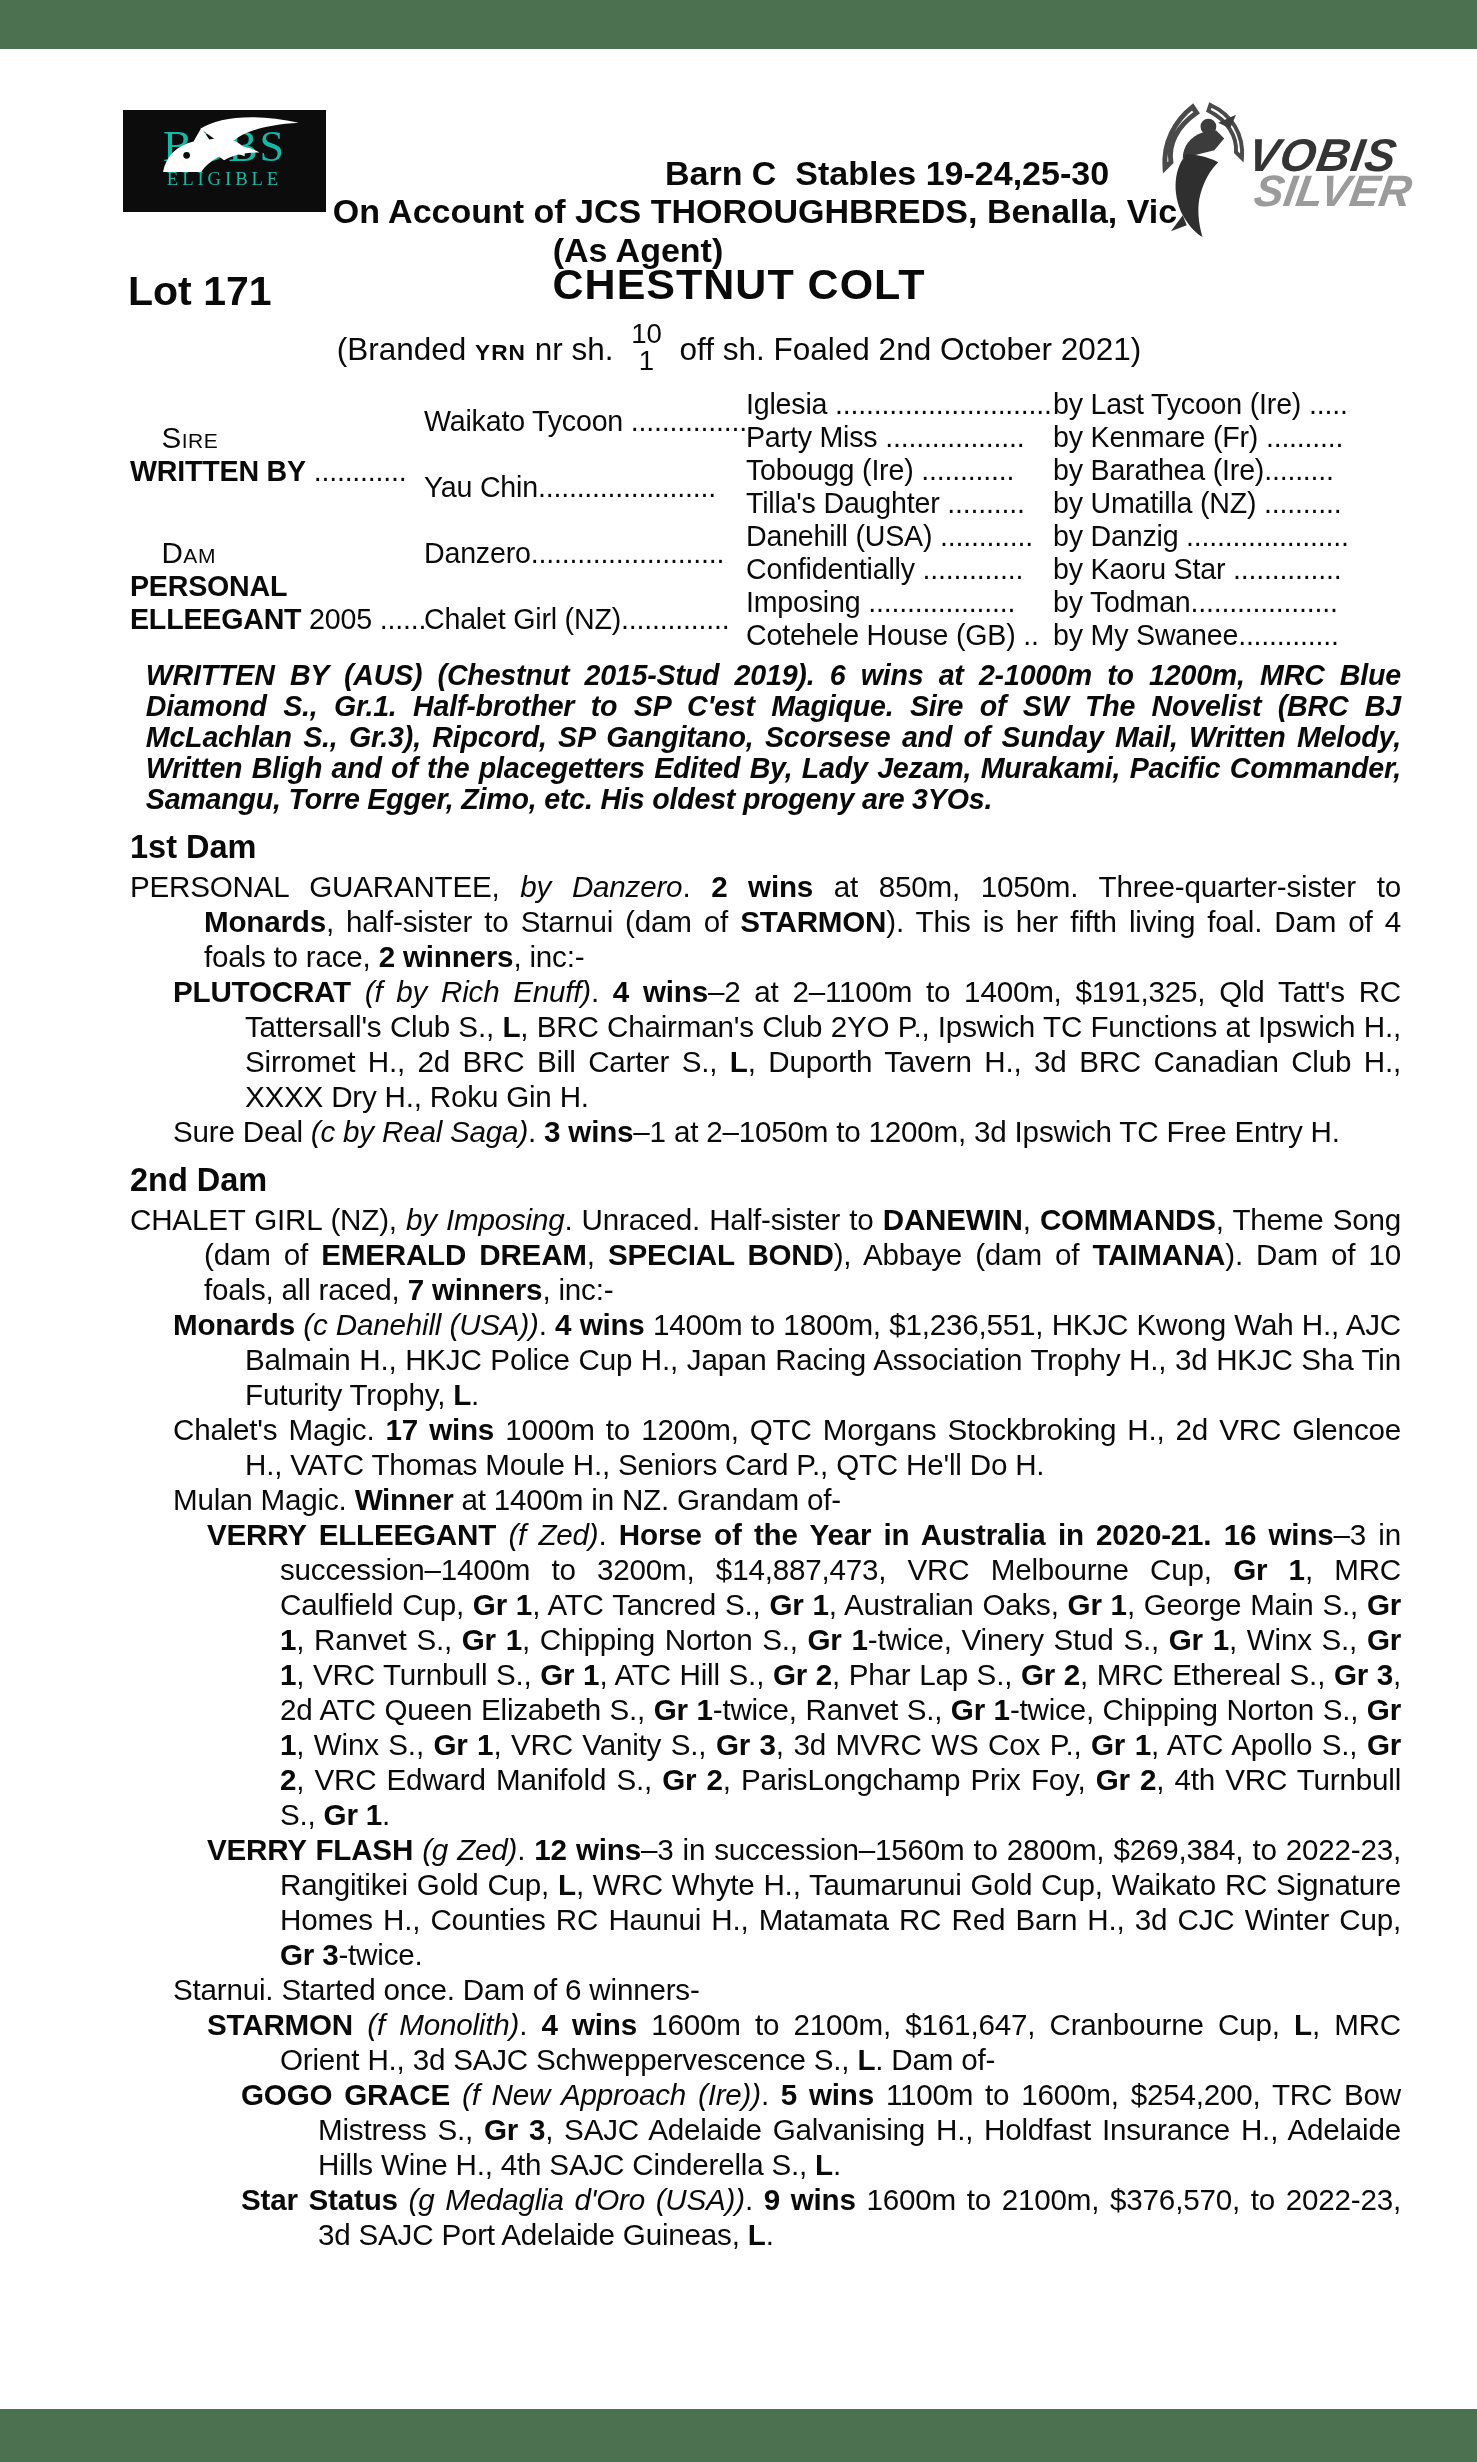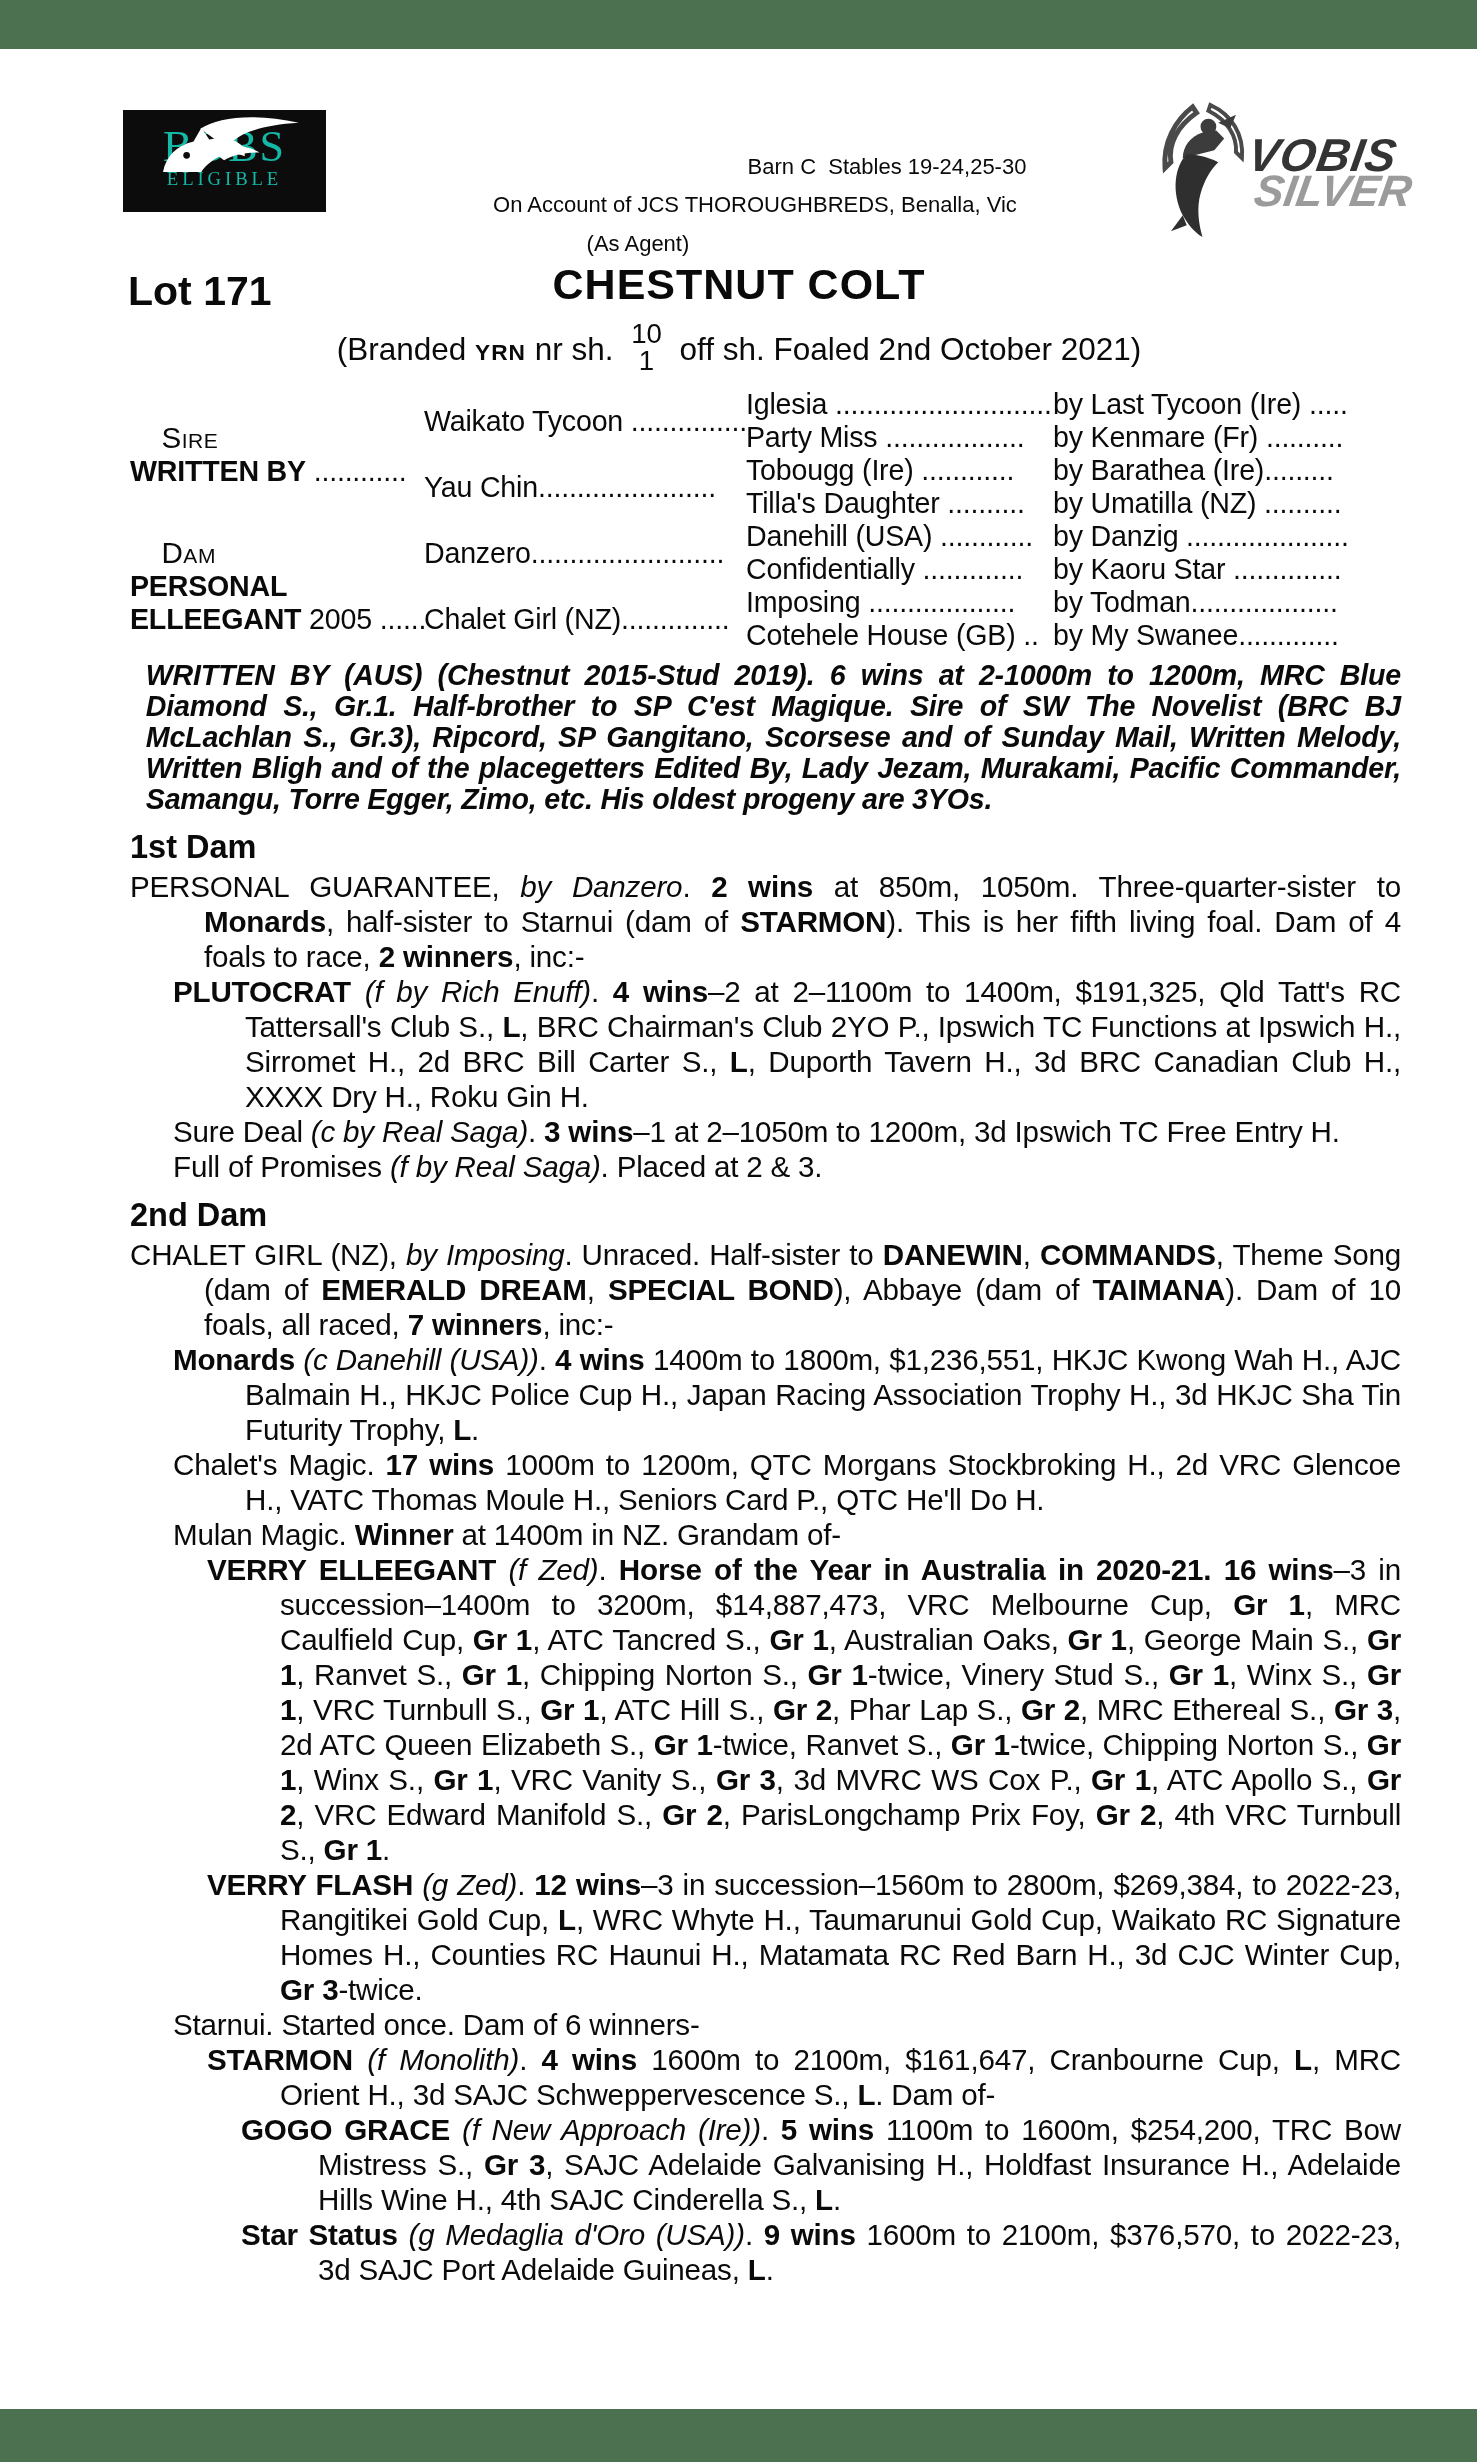--- a/index.html
+++ b/index.html
@@ -11,21 +11,21 @@
 
   
   .bobs{position:absolute;left:123px;top:110px;width:203px;height:102px;background:#0c0c0c;color:#14b8a6;
         display:flex;flex-direction:column;align-items:center;justify-content:center;
         padding-bottom:6.9px;box-sizing:border-box;}
   .bobs-icon{position:absolute;top:4.9px;left:25.6px;}
   .bobs-title{font-family:"Liberation Serif","DejaVu Serif",serif;font-size:44px;line-height:41px;letter-spacing:2px;}
   .bobs-sub{font-family:"Liberation Serif","DejaVu Serif",serif;font-size:18.7px;letter-spacing:3.9px;margin-top:1px;}
 
   
-  .consignor-line{position:absolute;font-weight:normal;font-size:22px;white-space:nowrap;}
+  .consignor-line{position:absolute;font-weight:bold;font-size:34px;white-space:nowrap;}
   .line-barn{top:154px;left:296px;width:1182px;text-align:center;}
   .line-account{top:192px;left:12px;width:1478px;text-align:center;padding-left:7.9px;box-sizing:border-box;}
   .line-agent{top:231px;left:0;width:1268px;text-align:center;padding-left:7.9px;box-sizing:border-box;}
 
   
   .vobis{position:absolute;left:1153px;top:99px;width:258px;height:148px;display:flex;align-items:center;}
   .vobis-icon{width:97px;height:140px;flex:none;}
   .vobis-text{margin-left:-3.9px;transform:skewX(-9deg);}
   .vobis-title{font-size:46px;font-weight:bold;font-style:italic;line-height:39px;letter-spacing:1px;}
   .vobis-sub{font-size:44px;font-weight:bold;font-style:italic;line-height:39px;margin:-3.9px 0 0 11.8px;}
@@ -154,21 +154,20 @@
       </div>
   </div>
 
   <div class="content">
     <div class="summary"><span class="seg-bi">WRITTEN BY (AUS) (Chestnut 2015-Stud 2019). 6 wins at 2-1000m to 1200m, MRC Blue Diamond S., Gr.1. Half-brother to SP C'est Magique. Sire of SW The Novelist (BRC BJ McLachlan S., Gr.3), Ripcord, SP Gangitano, Scorsese and of Sunday Mail, Written Melody, Written Bligh and of the placegetters Edited By, Lady Jezam, Murakami, Pacific Commander, Samangu, Torre Egger, Zimo, etc. His oldest progeny are 3YOs.</span></div>
     <div>
         <div class="section-heading">1st Dam</div>
         <div class="para ind0"><span>PERSONAL GUARANTEE, </span><span class="seg-i">by Danzero</span><span>. </span><span class="seg-b">2 wins</span><span> at 850m, 1050m. Three-quarter-sister to </span><span class="seg-b">Monards</span><span>, half-sister to Starnui (dam of </span><span class="seg-b">STARMON</span><span>). This is her fifth living foal. Dam of 4 foals to race, </span><span class="seg-b">2 winners</span><span>, inc:-</span></div>
         <div class="para ind1"><span class="seg-b">PLUTOCRAT</span><span> </span><span class="seg-i">(f by Rich Enuff)</span><span>. </span><span class="seg-b">4 wins</span><span>–2 at 2–1100m to 1400m, $191,325, Qld Tatt's RC Tattersall's Club S., </span><span class="seg-b">L</span><span>, BRC Chairman's Club 2YO P., Ipswich TC Functions at Ipswich H., Sirromet H., 2d BRC Bill Carter S., </span><span class="seg-b">L</span><span>, Duporth Tavern H., 3d BRC Canadian Club H., XXXX Dry H., Roku Gin H.</span></div>
         <div class="para ind1"><span>Sure Deal </span><span class="seg-i">(c by Real Saga)</span><span>. </span><span class="seg-b">3 wins</span><span>–1 at 2–1050m to 1200m, 3d Ipswich TC Free Entry H.</span></div>
-        <div class="para ind1"><span>Full of Promises </span><span class="seg-i">(f by Real Saga)</span><span>. Placed at 2 &amp; 3.</span></div>
         <div class="section-heading">2nd Dam</div>
         <div class="para ind0"><span>CHALET GIRL (NZ), </span><span class="seg-i">by Imposing</span><span>. Unraced. Half-sister to </span><span class="seg-b">DANEWIN</span><span>, </span><span class="seg-b">COMMANDS</span><span>, Theme Song (dam of </span><span class="seg-b">EMERALD DREAM</span><span>, </span><span class="seg-b">SPECIAL BOND</span><span>), Abbaye (dam of </span><span class="seg-b">TAIMANA</span><span>). Dam of 10 foals, all raced, </span><span class="seg-b">7 winners</span><span>, inc:-</span></div>
         <div class="para ind1"><span class="seg-b">Monards</span><span> </span><span class="seg-i">(c Danehill (USA))</span><span>. </span><span class="seg-b">4 wins</span><span> 1400m to 1800m, $1,236,551, HKJC Kwong Wah H., AJC Balmain H., HKJC Police Cup H., Japan Racing Association Trophy H., 3d HKJC Sha Tin Futurity Trophy, </span><span class="seg-b">L</span><span>.</span></div>
         <div class="para ind1"><span>Chalet's Magic. </span><span class="seg-b">17 wins</span><span> 1000m to 1200m, QTC Morgans Stockbroking H., 2d VRC Glencoe H., VATC Thomas Moule H., Seniors Card P., QTC He'll Do H.</span></div>
         <div class="para ind1"><span>Mulan Magic. </span><span class="seg-b">Winner</span><span> at 1400m in NZ. Grandam of-</span></div>
         <div class="para ind2"><span class="seg-b">VERRY ELLEEGANT</span><span> </span><span class="seg-i">(f Zed)</span><span>. </span><span class="seg-b">Horse of the Year in Australia in 2020-21.</span><span> </span><span class="seg-b">16 wins</span><span>–3 in succession–1400m to 3200m, $14,887,473, VRC Melbourne Cup, </span><span class="seg-b">Gr 1</span><span>, MRC Caulfield Cup, </span><span class="seg-b">Gr 1</span><span>, ATC Tancred S., </span><span class="seg-b">Gr 1</span><span>, Australian Oaks, </span><span class="seg-b">Gr 1</span><span>, George Main S., </span><span class="seg-b">Gr 1</span><span>, Ranvet S., </span><span class="seg-b">Gr 1</span><span>, Chipping Norton S., </span><span class="seg-b">Gr 1</span><span>-twice, Vinery Stud S., </span><span class="seg-b">Gr 1</span><span>, Winx S., </span><span class="seg-b">Gr 1</span><span>, VRC Turnbull S., </span><span class="seg-b">Gr 1</span><span>, ATC Hill S., </span><span class="seg-b">Gr 2</span><span>, Phar Lap S., </span><span class="seg-b">Gr 2</span><span>, MRC Ethereal S., </span><span class="seg-b">Gr 3</span><span>, 2d ATC Queen Elizabeth S., </span><span class="seg-b">Gr 1</span><span>-twice, Ranvet S., </span><span class="seg-b">Gr 1</span><span>-twice, Chipping Norton S., </span><span class="seg-b">Gr 1</span><span>, Winx S., </span><span class="seg-b">Gr 1</span><span>, VRC Vanity S., </span><span class="seg-b">Gr 3</span><span>, 3d MVRC WS Cox P., </span><span class="seg-b">Gr 1</span><span>, ATC Apollo S., </span><span class="seg-b">Gr 2</span><span>, VRC Edward Manifold S., </span><span class="seg-b">Gr 2</span><span>, ParisLongchamp Prix Foy, </span><span class="seg-b">Gr 2</span><span>, 4th VRC Turnbull S., </span><span class="seg-b">Gr 1</span><span>.</span></div>
         <div class="para ind2"><span class="seg-b">VERRY FLASH</span><span> </span><span class="seg-i">(g Zed)</span><span>. </span><span class="seg-b">12 wins</span><span>–3 in succession–1560m to 2800m, $269,384, to 2022-23, Rangitikei Gold Cup, </span><span class="seg-b">L</span><span>, WRC Whyte H., Taumarunui Gold Cup, Waikato RC Signature Homes H., Counties RC Haunui H., Matamata RC Red Barn H., 3d CJC Winter Cup, </span><span class="seg-b">Gr 3</span><span>-twice.</span></div>
         <div class="para ind1"><span>Starnui. Started once. Dam of 6 winners-</span></div>
         <div class="para ind2"><span class="seg-b">STARMON</span><span> </span><span class="seg-i">(f Monolith)</span><span>. </span><span class="seg-b">4 wins</span><span> 1600m to 2100m, $161,647, Cranbourne Cup, </span><span class="seg-b">L</span><span>, MRC Orient H., 3d SAJC Schweppervescence S., </span><span class="seg-b">L</span><span>. Dam of-</span></div>
         <div class="para ind3"><span class="seg-b">GOGO GRACE</span><span> </span><span class="seg-i">(f New Approach (Ire))</span><span>. </span><span class="seg-b">5 wins</span><span> 1100m to 1600m, $254,200, TRC Bow Mistress S., </span><span class="seg-b">Gr 3</span><span>, SAJC Adelaide Galvanising H., Holdfast Insurance H., Adelaide Hills Wine H., 4th SAJC Cinderella S., </span><span class="seg-b">L</span><span>.</span></div>

